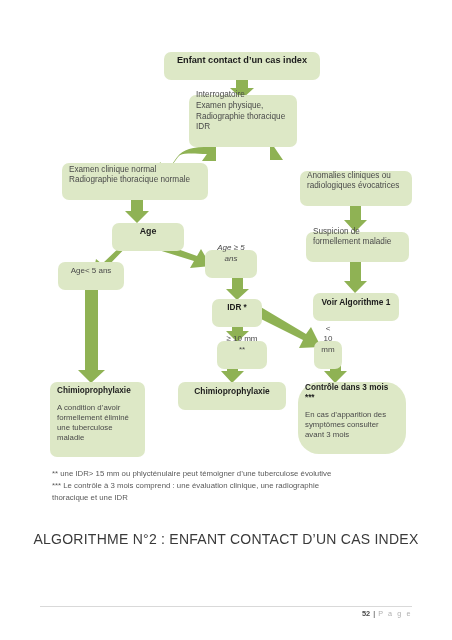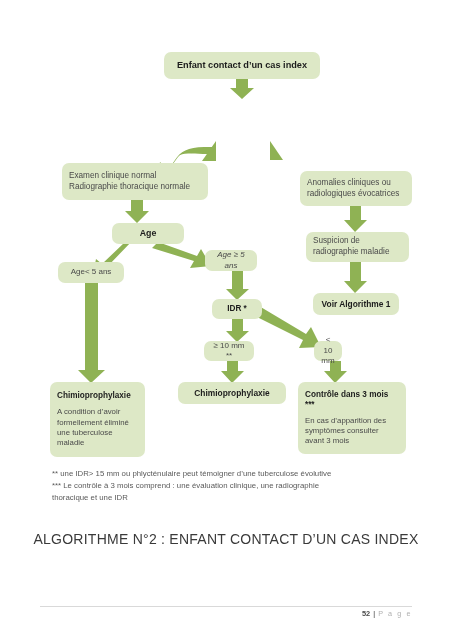--- a/index.html
+++ b/index.html
@@ -22,22 +22,22 @@
     width: 452px;
     height: 640px;
   }
   .node {
     position: absolute;
     background: #dde8c6;
     border-radius: 7px;
     color: #3f3f3f;
     display: flex;
     flex-direction: column;
-    justify-content: center;
-    padding: 4px 7px;
+    justify-content: flex-end;
+    padding: 14px 7px;
     z-index: 5;
   }
   .node .ttl {
     font-weight: bold;
     color: #1d1d1d;
     line-height: 1.25;
   }
   .node .body {
     line-height: 1.3;
     color: #4a4a4a;
@@ -53,25 +53,25 @@
   #n-root      { left:164px; top:52px;  width:156px; height:27px; font-size:9.2px; }
   #n-eval      { left:189px; top:95px;  width:108px; height:52px; font-size:8.2px; }
   #n-normal    { left:62px;  top:163px; width:146px; height:37px; font-size:8.2px; }
   #n-abnormal  { left:300px; top:171px; width:112px; height:35px; font-size:8.2px; }
   #n-age       { left:112px; top:223px; width:72px;  height:21px; font-size:8.8px; }
   #n-age-lt5   { left:58px;  top:262px; width:66px;  height:21px; font-size:8px; }
   #n-age-ge5   { left:205px; top:250px; width:52px;  height:21px; font-size:8px;font-style:italic; }
   #n-suspicion { left:306px; top:232px; width:103px; height:30px; font-size:8.2px; }
   #n-idr       { left:212px; top:299px; width:50px;  height:20px; font-size:8.2px; }
   #n-algo1     { left:313px; top:293px; width:86px;  height:22px; font-size:8.4px; }
-  #n-ge10      { left:204px; top:341px; width:50px;  height:20px; font-size:8px; }
+  #n-ge10      { left:217px; top:341px; width:50px;  height:20px; font-size:8px; }
   #n-lt10      { left:314px; top:341px; width:28px;  height:20px; font-size:8px; }
   #n-chimio1   { left:50px;  top:382px; width:95px;  height:75px; font-size:7.8px; }
   #n-chimio2   { left:178px; top:382px; width:108px; height:22px; font-size:8.4px; }
-  #n-controle  { left:298px; top:382px; width:108px; height:72px; font-size:7.8px; }
+  #n-controle  { left:298px; top:382px; width:108px; height:72px; font-size:7.8px;border-radius:21px; }
 
   #n-chimio1 .ttl, #n-controle .ttl { margin-bottom: 6px; font-size: 8.2px; }
 
   
   #notes {
     position: absolute;
     left: 52px;
     top: 468px;
     width: 360px;
     font-size: 7.8px;
@@ -181,20 +181,26 @@
       <g>
         <polygon points="350,262 361,262 361,281 367,281 355,293 344,281 350,281"></polygon>
       </g>
     </g>
   </svg>
 
   <div id="n-root" class="node center">
     <div class="ttl">Enfant contact d’un cas index</div>
   </div>
 
+  <div id="n-eval" class="node left">
+    <div class="plain">Interrogatoire</div>
+    <div class="plain">Examen physique,</div>
+    <div class="plain">Radiographie thoracique</div>
+    <div class="plain">IDR</div>
+  </div>
 
   <div id="n-abnormal" class="node left">
     <div class="plain">Anomalies cliniques ou</div>
     <div class="plain">radiologiques évocatrices</div>
   </div>
 
   <div id="n-normal" class="node left">
     <div class="plain">Examen clinique normal</div>
     <div class="plain">Radiographie thoracique normale</div>
   </div>
@@ -206,21 +212,21 @@
   <div id="n-age-lt5" class="node center">
     <div class="plain">Age&lt; 5 ans</div>
   </div>
 
   <div id="n-age-ge5" class="node center">
     <div class="plain">Age ≥ 5 ans</div>
   </div>
 
   <div id="n-suspicion" class="node left">
     <div class="plain">Suspicion de</div>
-    <div class="plain">radiographie maladie</div>
+    <div class="plain">formellement maladie</div>
   </div>
 
   <div id="n-idr" class="node center">
     <div class="ttl">IDR *</div>
   </div>
 
   <div id="n-algo1" class="node center">
     <div class="ttl">Voir Algorithme 1</div>
   </div>
 

